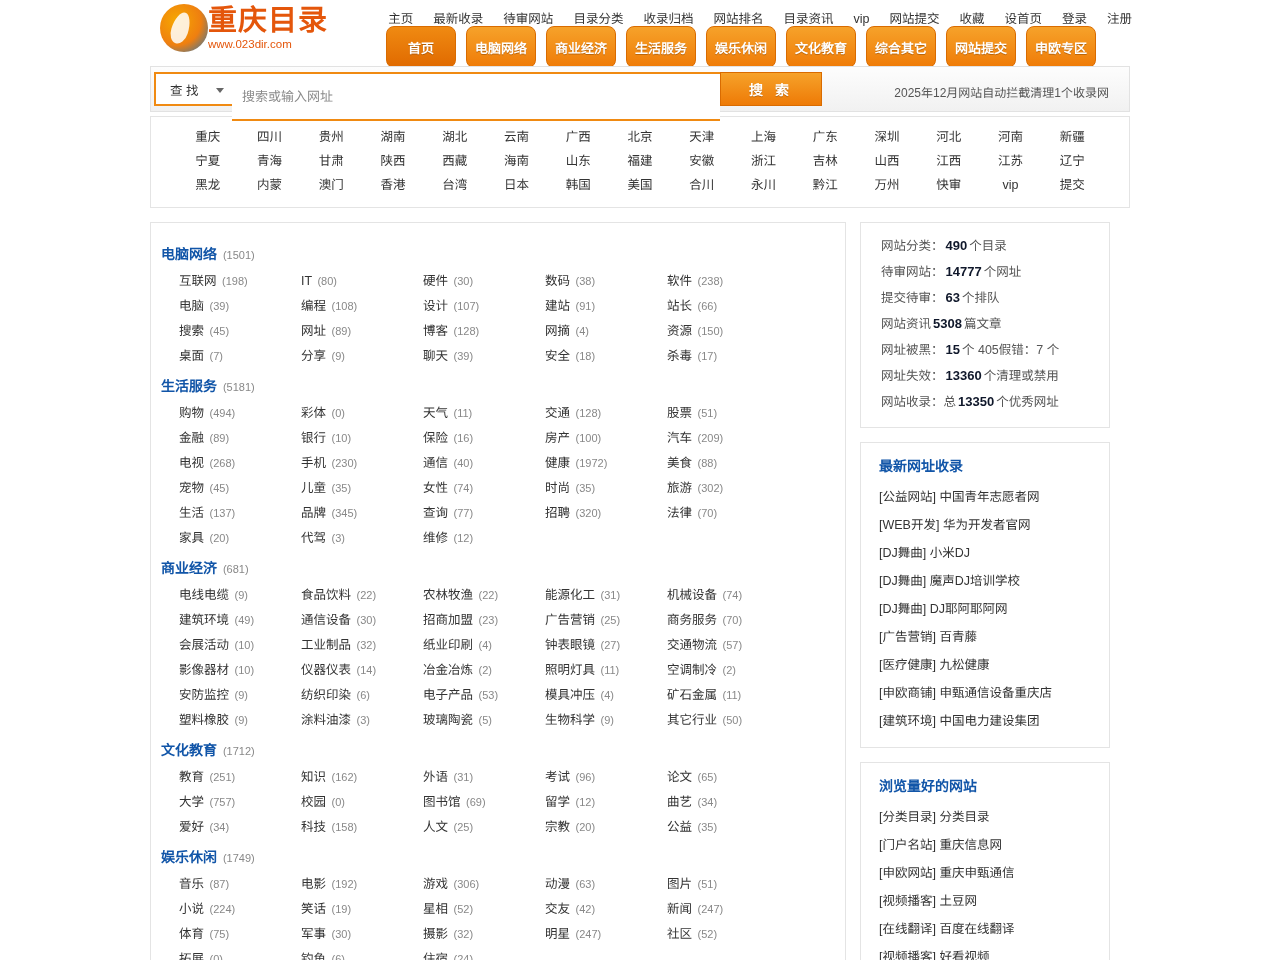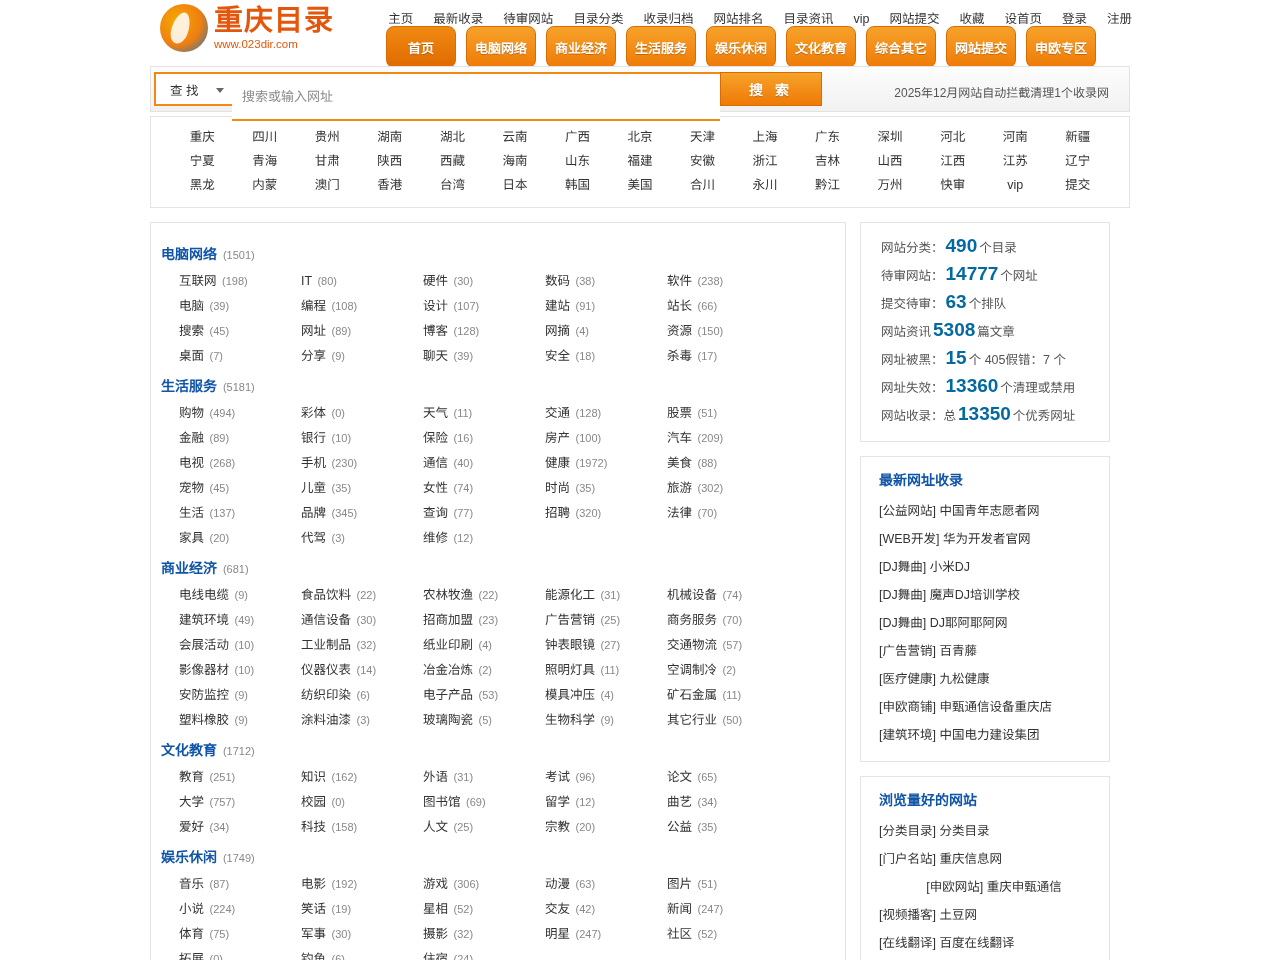--- a/index.html
+++ b/index.html
@@ -29,21 +29,21 @@
     width: 48px; height: 48px; border-radius: 50%;
     background: radial-gradient(circle at 35% 35%, #f6a800 0%, #ef7f10 55%, #1d74bb 100%);
     position: relative; flex: 0 0 auto;
   }
   .logo-mark::after {
     content: ""; position: absolute; left: 12px; top: 8px;
     width: 17px; height: 32px; border-radius: 50% 50% 50% 50%/60% 60% 40% 40%;
     background: #ffffff; opacity: .85;
     transform: rotate(18deg);
   }
-  .logo-text { margin-left: 6px; line-height: 1; }
+  .logo-text { line-height: 1; }
   .logo-title {
     font-size: 29px; font-weight: bold; color: #e4560b;
     letter-spacing: 1px;
     font-family: "DejaVu Sans", sans-serif;
   }
   .logo-sub {
     font-size: 11.5px; color: #e4560b; margin-top: 4px;
     font-family: "Liberation Sans", sans-serif;
   }
 
@@ -117,21 +117,21 @@
     position: absolute; right: 20px; top: 16px;
     font-size: 12px; color: #555;
   }
 
   
   .regionbox {
     margin: 4px auto 0;
     width: 980px;
     border: 1px solid #e4e4e4;
     background: #fff;
-    padding: 8px 6px 10px;
+    padding: 8px 12px 10px;
   }
   .region-row {
     display: flex;
     padding: 0 14px;
   }
   .region-row a {
     flex: 1 1 0;
     text-align: center;
     font-size: 12.5px; color: #333;
     line-height: 24px;
@@ -181,21 +181,21 @@
     background: #fff;
     margin-bottom: 14px;
     padding: 10px 0 12px 0;
   }
   .stat-row {
     font-size: 12.5px; color: #555;
     padding: 3px 0 3px 20px;
     line-height: 19px;
   }
   .stat-row .big {
-    font-size: 19px; font-weight: bold; color: #0369a1;
+    font-size: 13px; font-weight: bold; color: #0f172a;
     margin: 0 2px;
   }
   .panel-head {
     font-size: 14px; font-weight: bold; color: #1155a8;
     padding: 2px 0 8px 18px;
   }
   .link-row {
     font-size: 12.5px; color: #333;
     padding: 4px 0 4px 18px;
     line-height: 20px;
@@ -452,21 +452,21 @@
           <a class="link-row" href="#" style="display: block;">[申欧商铺] 申甄通信设备重庆店</a>
           <a class="link-row" href="#" style="display: block;">[建筑环境] 中国电力建设集团</a>
         </div>
     </div>
 
     <div class="panel">
       <div class="panel-head">浏览量好的网站</div>
       <div id="popular-list">
           <a class="link-row" href="#" style="display: block;">[分类目录] 分类目录</a>
           <a class="link-row" href="#" style="display: block;">[门户名站] 重庆信息网</a>
-          <a class="link-row" href="#" style="display: block; text-align: center;">[申欧网站] 重庆申甄通信</a>
+          <a class="link-row" href="#" style="display: block;">[申欧网站] 重庆申甄通信</a>
           <a class="link-row" href="#" style="display: block;">[视频播客] 土豆网</a>
           <a class="link-row" href="#" style="display: block;">[在线翻译] 百度在线翻译</a>
           <a class="link-row" href="#" style="display: block;">[视频播客] 好看视频</a>
         </div>
     </div>
 
   </div>
 </div>
 
 </body></html>

